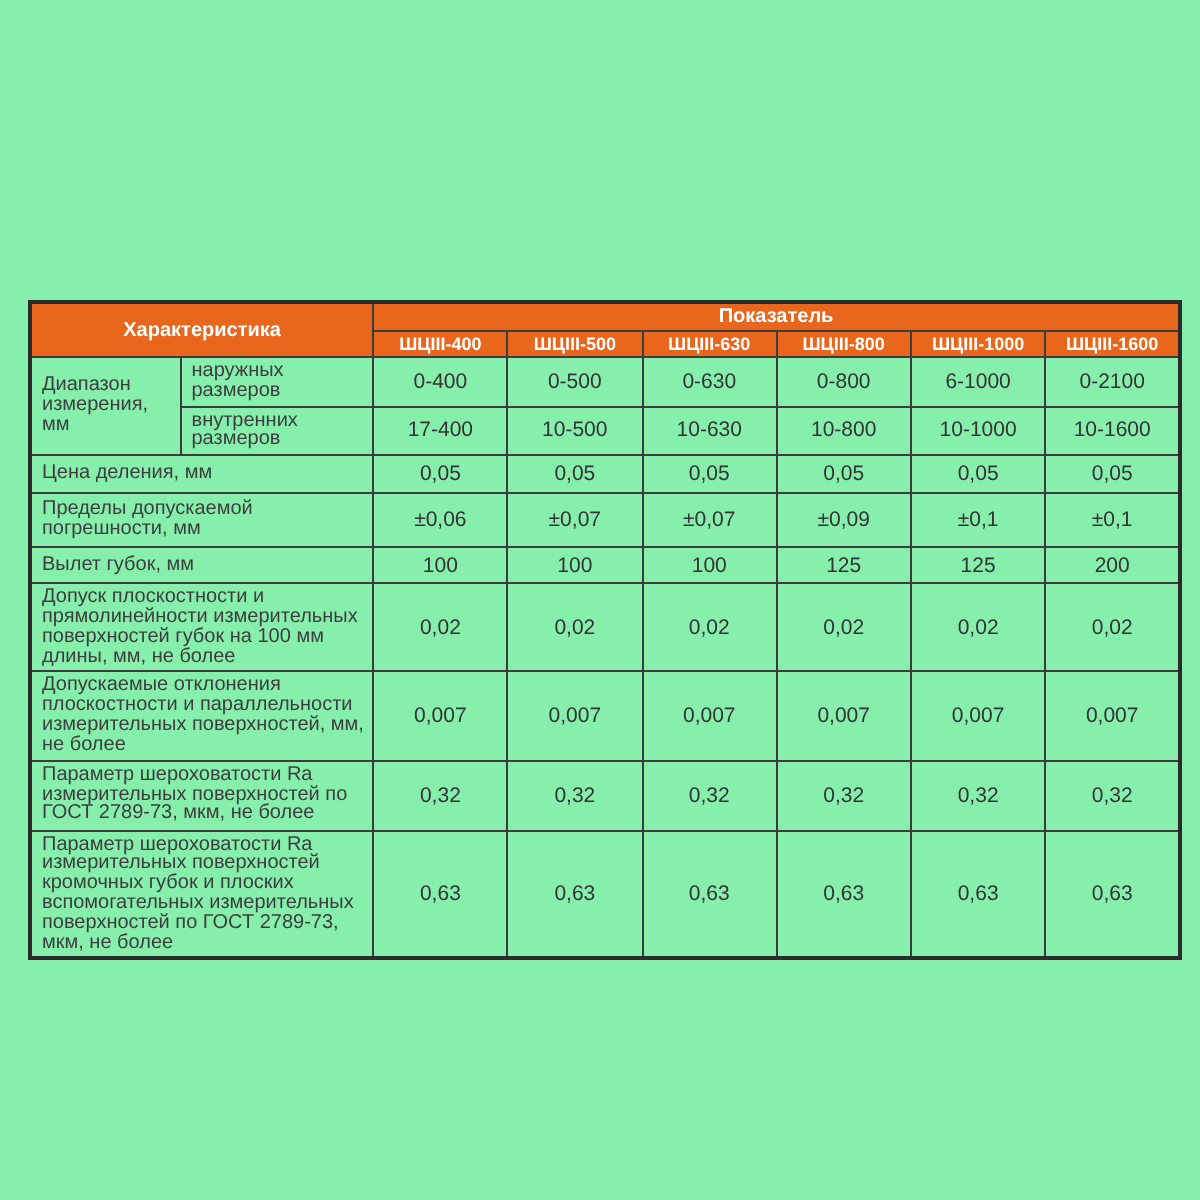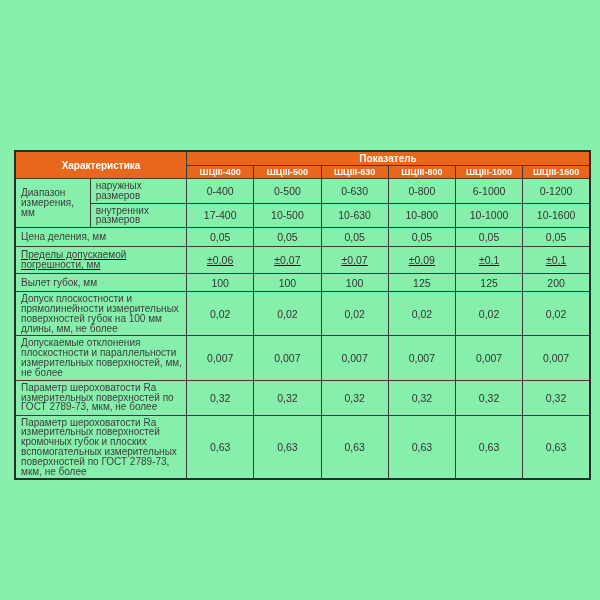--- a/index.html
+++ b/index.html
@@ -97,21 +97,21 @@
         </tr>
 
         <tr style="height:21px;">
           <td class="lbl" rowspan="2">Диапазон измерения, мм</td>
           <td class="lbl">наружных размеров</td>
           <td class="val">0-400</td>
           <td class="val">0-500</td>
           <td class="val">0-630</td>
           <td class="val">0-800</td>
           <td class="val">6-1000</td>
-          <td class="val">0-1200</td>
+          <td class="val">0-2100</td>
         </tr>
         <tr style="height:21px;">
           <td class="lbl">внутренних размеров</td>
           <td class="val">17-400</td>
           <td class="val">10-500</td>
           <td class="val">10-630</td>
           <td class="val">10-800</td>
           <td class="val">10-1000</td>
           <td class="val">10-1600</td>
         </tr>
@@ -119,21 +119,21 @@
         <tr style="height:19px;">
           <td class="lbl" colspan="2">Цена деления, мм</td>
           <td class="val">0,05</td>
           <td class="val">0,05</td>
           <td class="val">0,05</td>
           <td class="val">0,05</td>
           <td class="val">0,05</td>
           <td class="val">0,05</td>
         </tr>
 
-        <tr style="height:27px;text-decoration:underline;">
+        <tr style="height:27px;">
           <td class="lbl" colspan="2">Пределы допускаемой погрешности, мм</td>
           <td class="val">±0,06</td>
           <td class="val">±0,07</td>
           <td class="val">±0,07</td>
           <td class="val">±0,09</td>
           <td class="val">±0,1</td>
           <td class="val">±0,1</td>
         </tr>
 
         <tr style="height:18px;">

